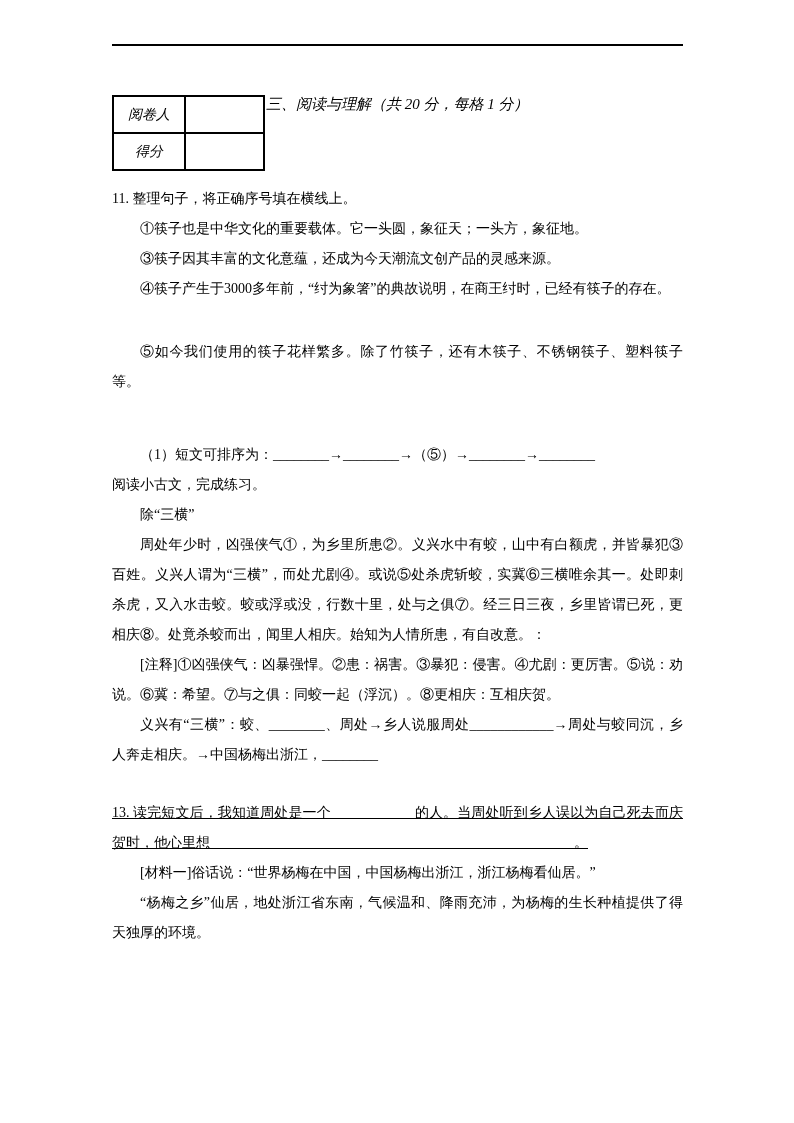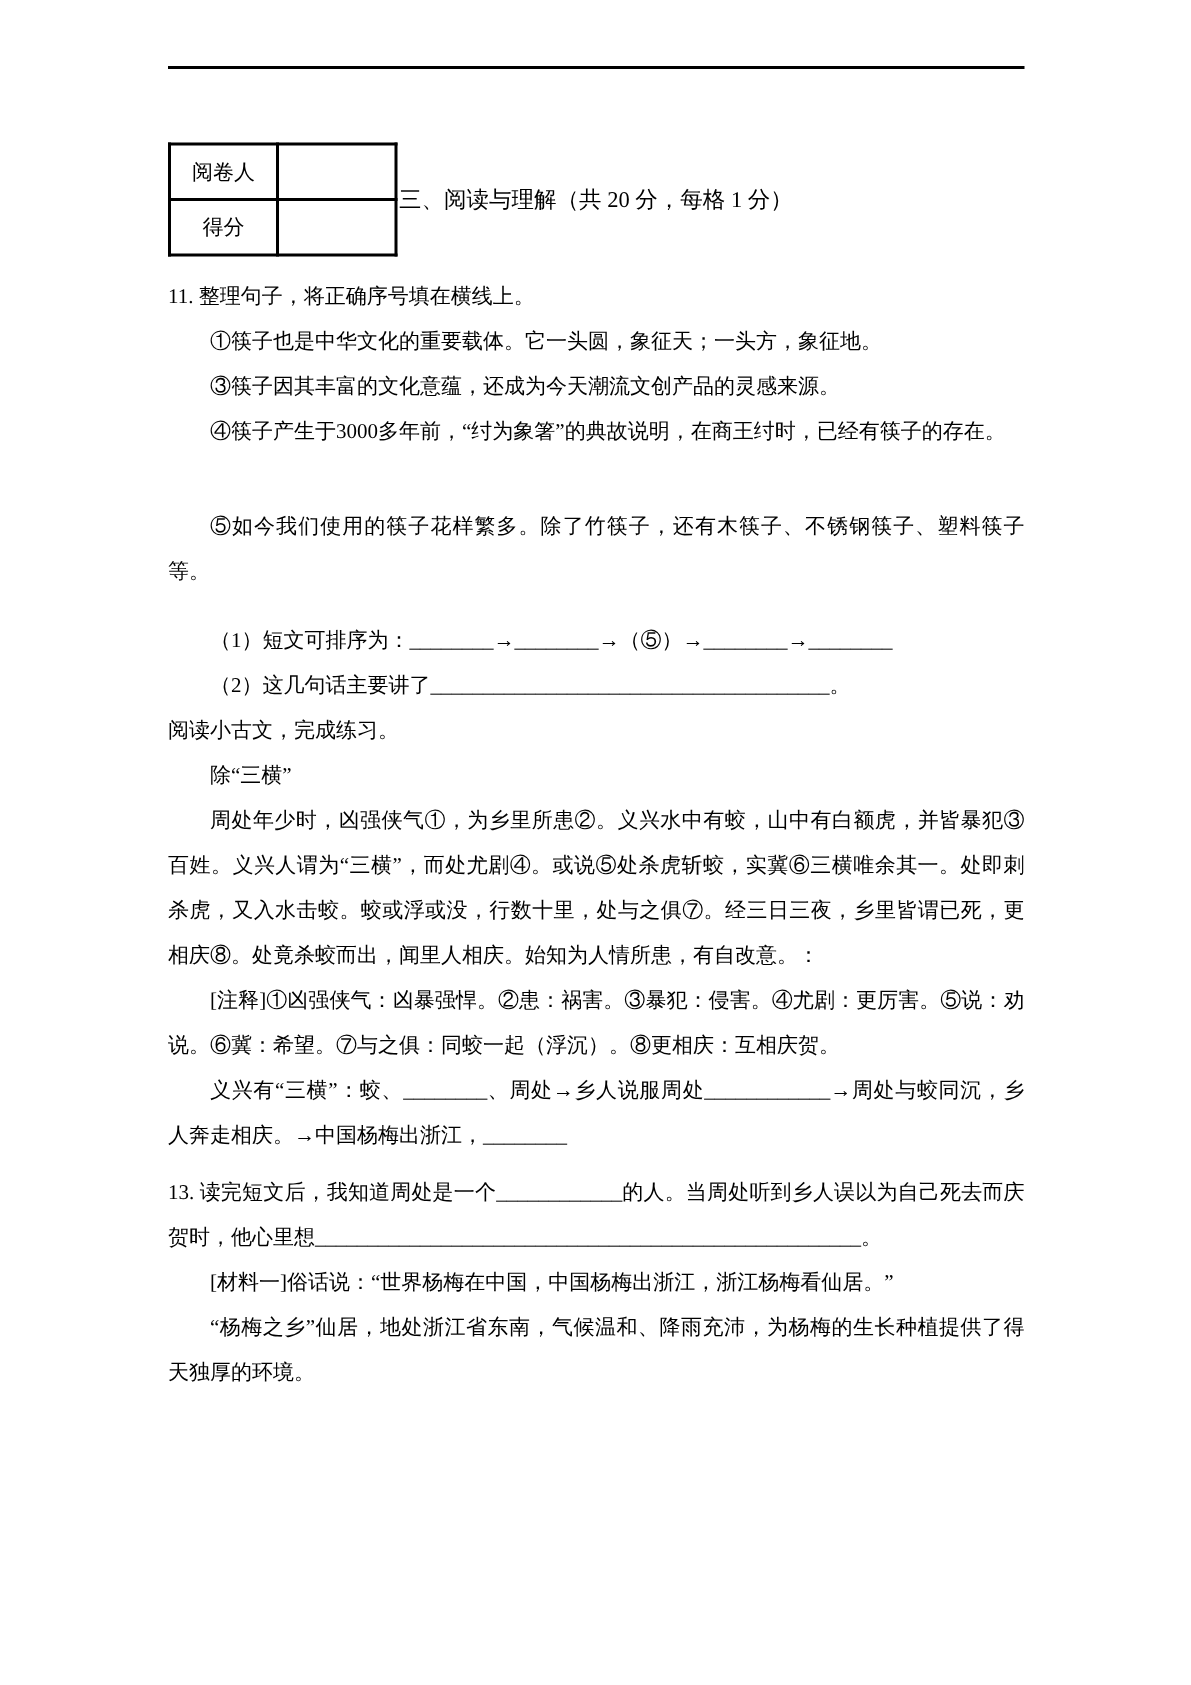--- a/index.html
+++ b/index.html
@@ -18,21 +18,21 @@
     background: #ffffff;
   }
   .top-rule {
     position: absolute;
     top: 44px; left: 112px; right: 111px;
     height: 2px;
     background: #000000;
   }
   .score-row {
     display: flex;
-    align-items: center;
+    font-style: italic;
   }
   table.score-table { border-collapse: collapse; flex: 0 0 auto; }
   table.score-table td { border: 2px solid #000; padding: 0; }
   td.score-label {
     width: 72px; height: 37px;
     text-align: center; vertical-align: middle;
     font-size: 14px;
   }
   td.score-value { width: 79px; height: 37px; }
   .section-title {
@@ -42,22 +42,22 @@
   }
   p {
     margin: 0;
     font-size: 14px;
     line-height: 30px;
     text-align: justify;
   }
   .indent { text-indent: 2em; }
   .mt-stem   { margin-top: 13px; }
   .mt-blank  { margin-top: 33px; }
-  .mt-sub    { margin-top: 16px; }
-  .mt-q13    { margin-top: 8px; }
+  .mt-sub    { margin-top: 43px; }
+  .mt-q13    { margin-top: 28px; text-decoration: underline; }
 </style>
 </head>
 <body>
 
 <div class="page">
 
   <div class="top-rule"></div>
 
   <div class="score-row">
     <table class="score-table">
@@ -74,21 +74,20 @@
     </table>
     <div class="section-title">三、阅读与理解（共 20 分，每格 1 分）</div>
   </div>
 
   <p class="mt-stem">11. 整理句子，将正确序号填在横线上。</p>
   <p class="indent">①筷子也是中华文化的重要载体。它一头圆，象征天；一头方，象征地。</p>
   <p class="indent">③筷子因其丰富的文化意蕴，还成为今天潮流文创产品的灵感来源。</p>
   <p class="indent">④筷子产生于3000多年前，“纣为象箸”的典故说明，在商王纣时，已经有筷子的存在。</p>
   <p class="indent mt-blank">⑤如今我们使用的筷子花样繁多。除了竹筷子，还有木筷子、不锈钢筷子、塑料筷子等。</p>
   <p class="indent mt-sub">（1）短文可排序为：________→________→（⑤）→________→________</p>
-  <p class="indent">（2）这几句话主要讲了______________________________________。</p>
 
   <p>阅读小古文，完成练习。</p>
   <p class="indent">除“三横”</p>
   <p class="indent">周处年少时，凶强侠气①，为乡里所患②。义兴水中有蛟，山中有白额虎，并皆暴犯③百姓。义兴人谓为“三横”，而处尤剧④。或说⑤处杀虎斩蛟，实冀⑥三横唯余其一。处即刺杀虎，又入水击蛟。蛟或浮或没，行数十里，处与之俱⑦。经三日三夜，乡里皆谓已死，更相庆⑧。处竟杀蛟而出，闻里人相庆。始知为人情所患，有自改意。：</p>
   <p class="indent">[注释]①凶强侠气：凶暴强悍。②患：祸害。③暴犯：侵害。④尤剧：更厉害。⑤说：劝说。⑥冀：希望。⑦与之俱：同蛟一起（浮沉）。⑧更相庆：互相庆贺。</p>
 
   <p class="indent">义兴有“三横”：蛟、________、周处→乡人说服周处____________→周处与蛟同沉，乡人奔走相庆。→中国杨梅出浙江，________</p>
 
   <p class="mt-q13">13. 读完短文后，我知道周处是一个____________的人。当周处听到乡人误以为自己死去而庆贺时，他心里想____________________________________________________。</p>
 

